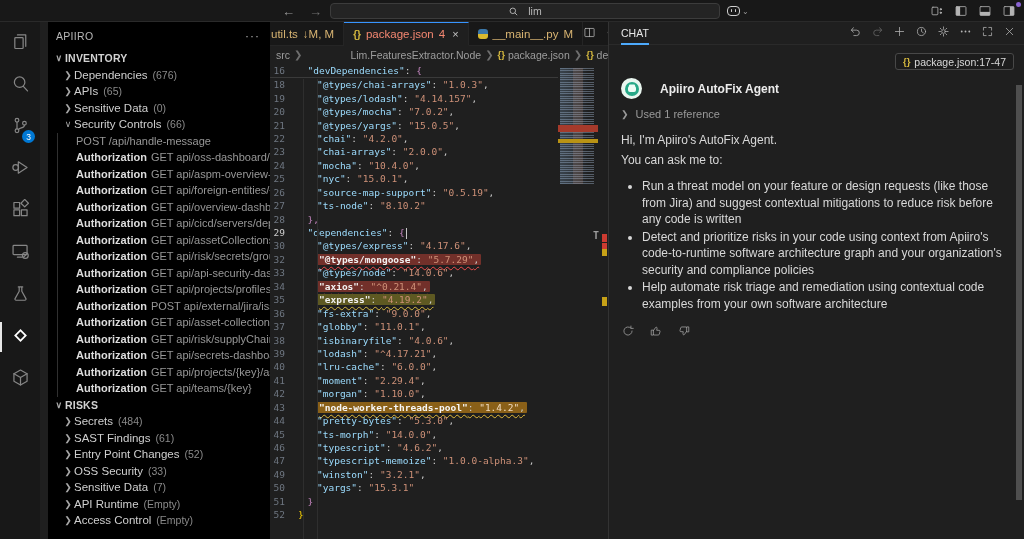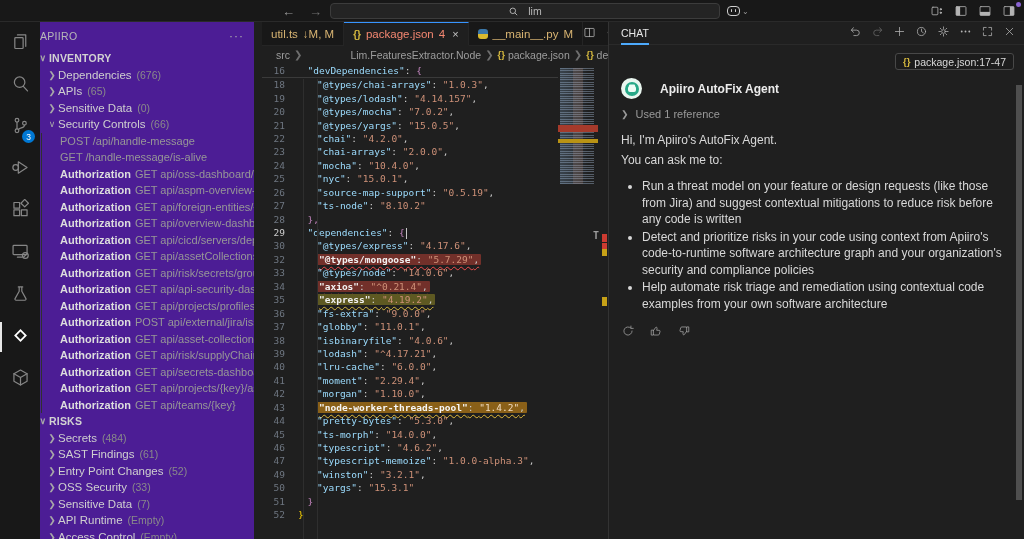--- a/index.html
+++ b/index.html
@@ -25,21 +25,21 @@
 
   
   .activitybar { position:absolute; left:0; top:22px; width:40px; height:517px; background:#181818; z-index:30; }
   .ab-item { position:relative; width:40px; height:42px; display:flex; align-items:center; justify-content:center; color:#868686; cursor:pointer; }
   .ab-item.active { color:#ffffff; }
   .ab-item.active::before { content:""; position:absolute; left:0; top:6px; bottom:6px; width:2px; background:#e7e7e7; }
   .ab-badge { position:absolute; right:5px; bottom:5px; min-width:13px; height:13px; border-radius:7px; background:#0078d4;
     color:#fff; font-size:8.5px; display:flex; align-items:center; justify-content:center; padding:0 2px; }
 
   
-  .sidebar { position:absolute; left:32px; top:22px; width:222px; height:517px; background:#4c1d95; color:#cccccc; overflow:hidden; z-index:20; }
+  .sidebar { position:absolute; left:48px; top:22px; width:222px; height:517px; background:#000000; color:#cccccc; overflow:hidden; z-index:20; }
   .sb-title-row { height:28px; display:flex; align-items:center; padding:0 10px 0 8px; }
   .sb-title { font-size:10.5px; color:#b8b8b8; letter-spacing:.3px; flex:1; }
   .sb-more { color:#b0b0b0; font-size:12px; letter-spacing:1px; cursor:pointer; }
   .sb-row { height:16.5px; display:flex; align-items:center; font-size:11.5px; white-space:nowrap; cursor:pointer; color:#cfcfcf; }
   .sb-sec { font-weight:bold; font-size:10.5px; color:#d2d2d2; padding-left:5px; letter-spacing:.2px; }
   .sb-chev { color:#a8a8a8; font-size:9px; width:12px; text-align:center; flex:none; }
   .sb-item-l1 { padding-left:14px; }
   .sb-count { color:#8a8a8a; font-size:10.5px; margin-left:5px; }
   .sb-child { padding-left:28px; color:#979797; font-size:11px; position:relative; }
   .sb-child .strong { color:#dddddd; font-weight:bold; font-size:11px; margin-right:4px; }
@@ -259,23 +259,20 @@
         </div>
         <div class="sb-row sb-item-l1">
           <span class="sb-chev">∨</span>
           <span>Security Controls</span>
           <span class="sb-count">(66)</span>
         </div>
         <div class="sb-children">
           <span class="sb-guide"></span>
           <div class="sb-row sb-child">
             <span>POST /api/handle-message</span>
-          </div>
-          <div class="sb-row sb-child">
-            <span>GET /handle-message/is-alive</span>
           </div>
           <div class="sb-row sb-child">
             <span class="strong">Authorization</span>
             <span>GET api/oss-dashboard/repo...</span>
           </div>
           <div class="sb-row sb-child">
             <span class="strong">Authorization</span>
             <span>GET api/aspm-overview-das...</span>
           </div>
           <div class="sb-row sb-child">

